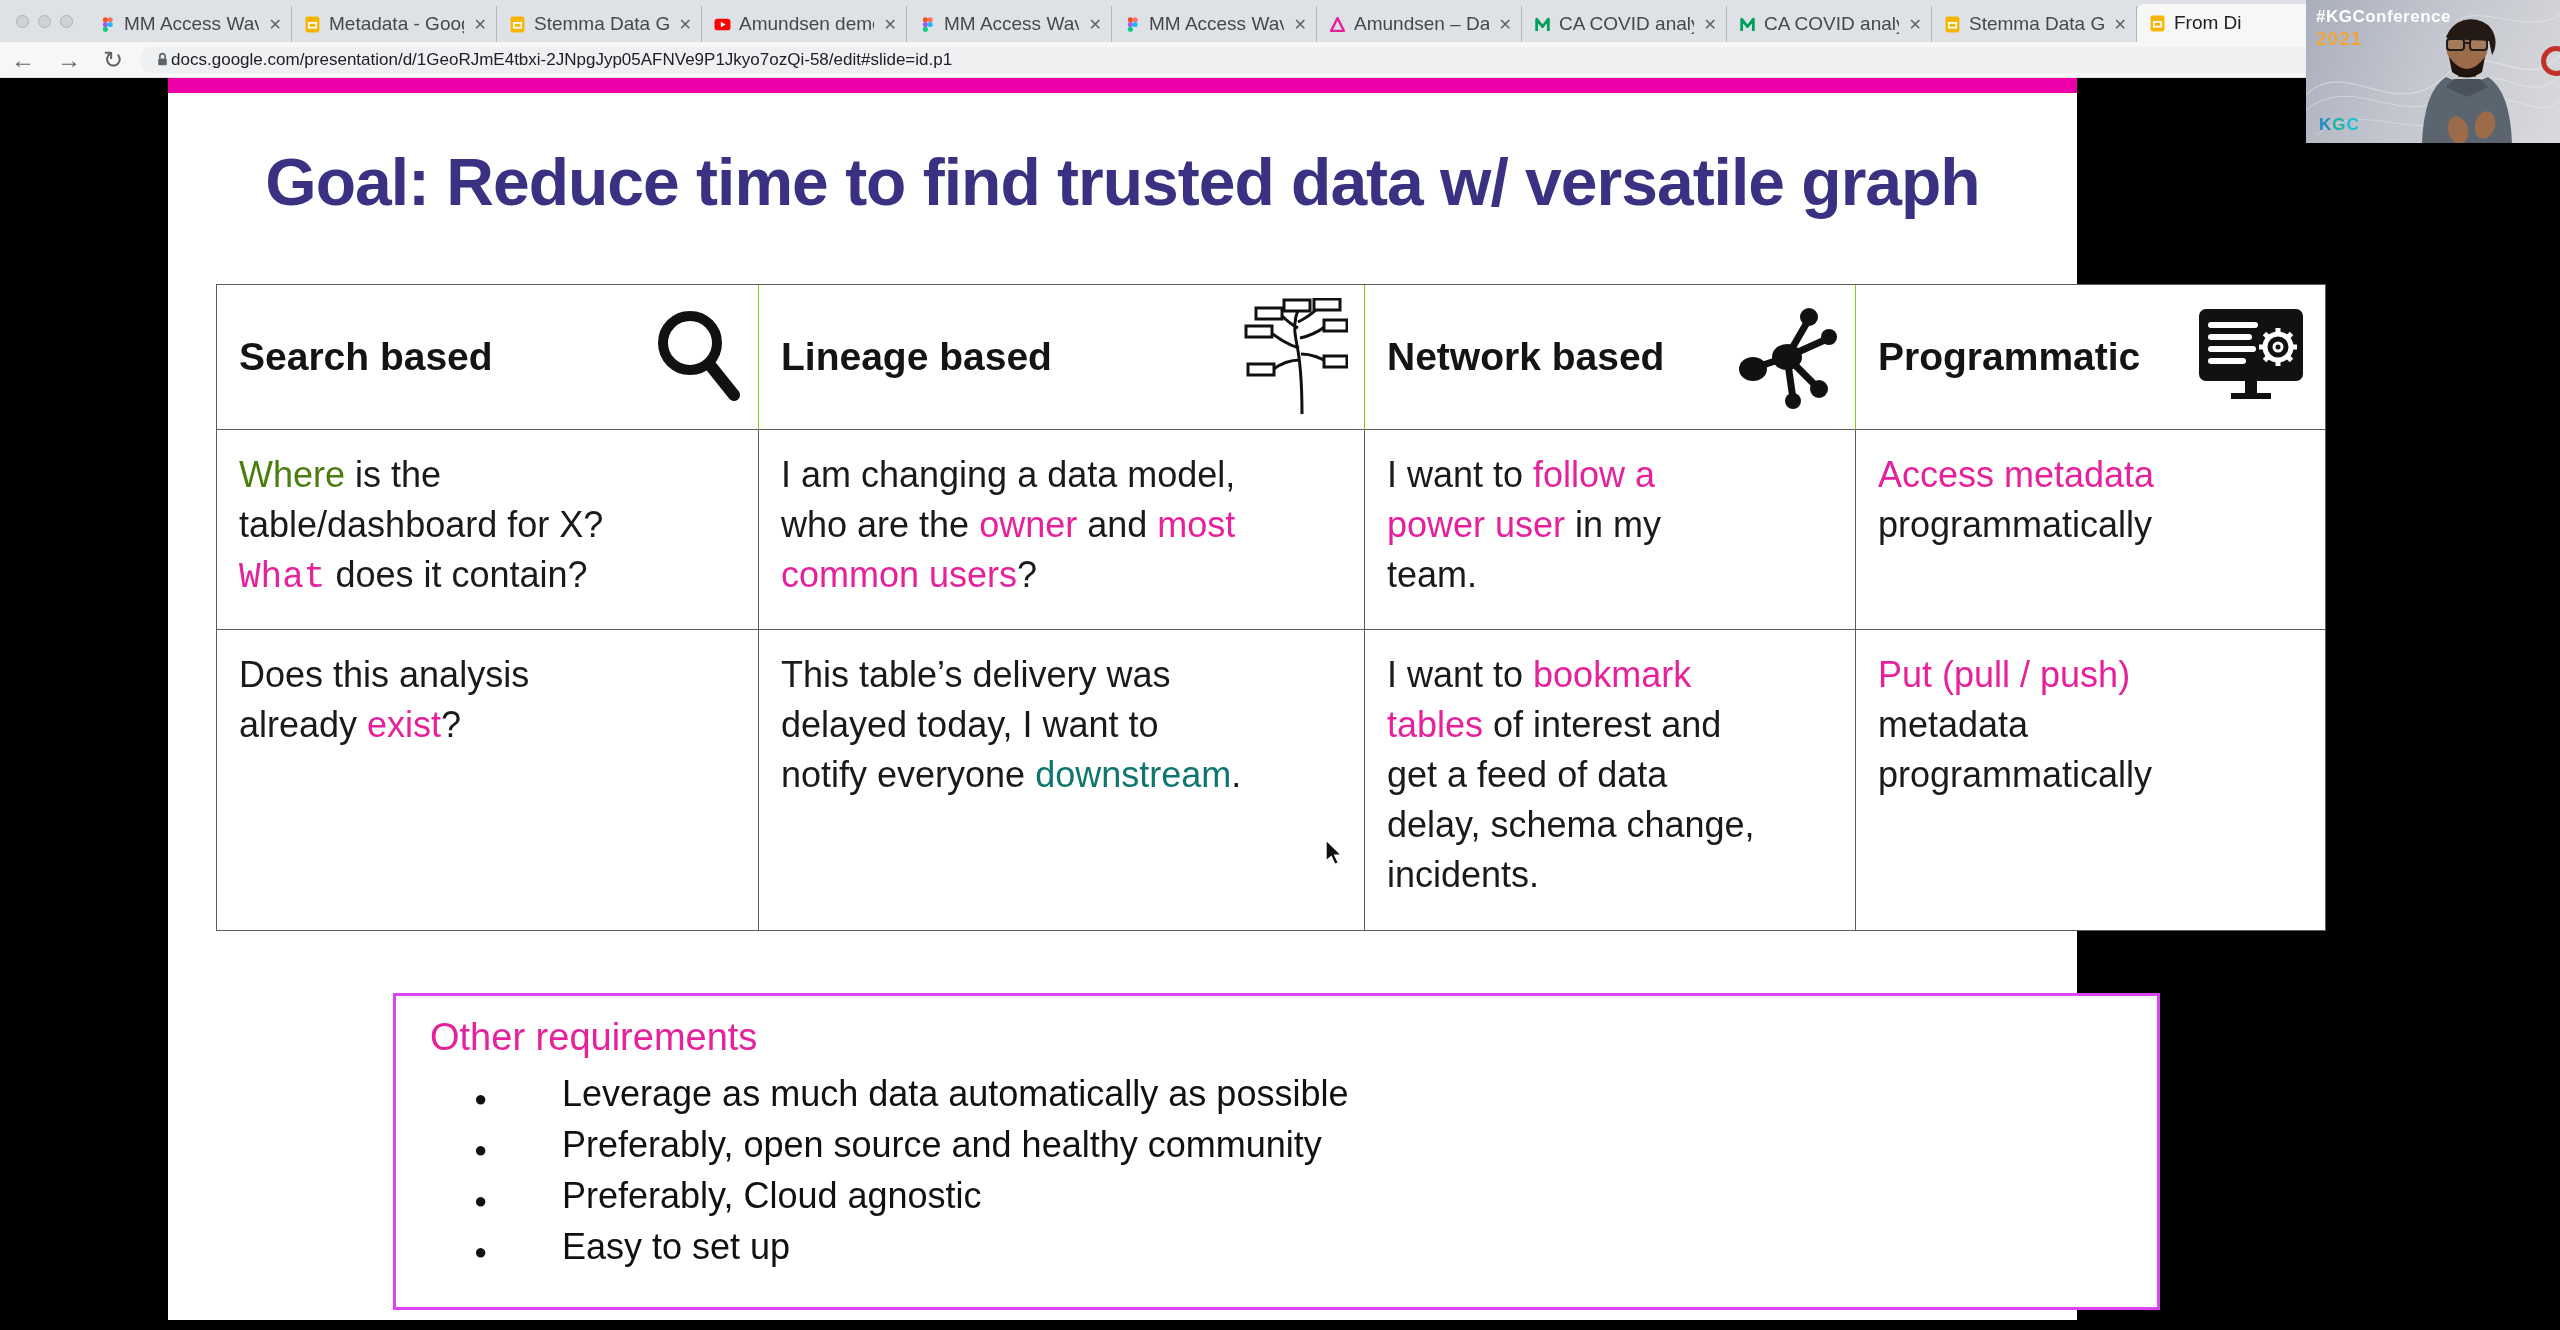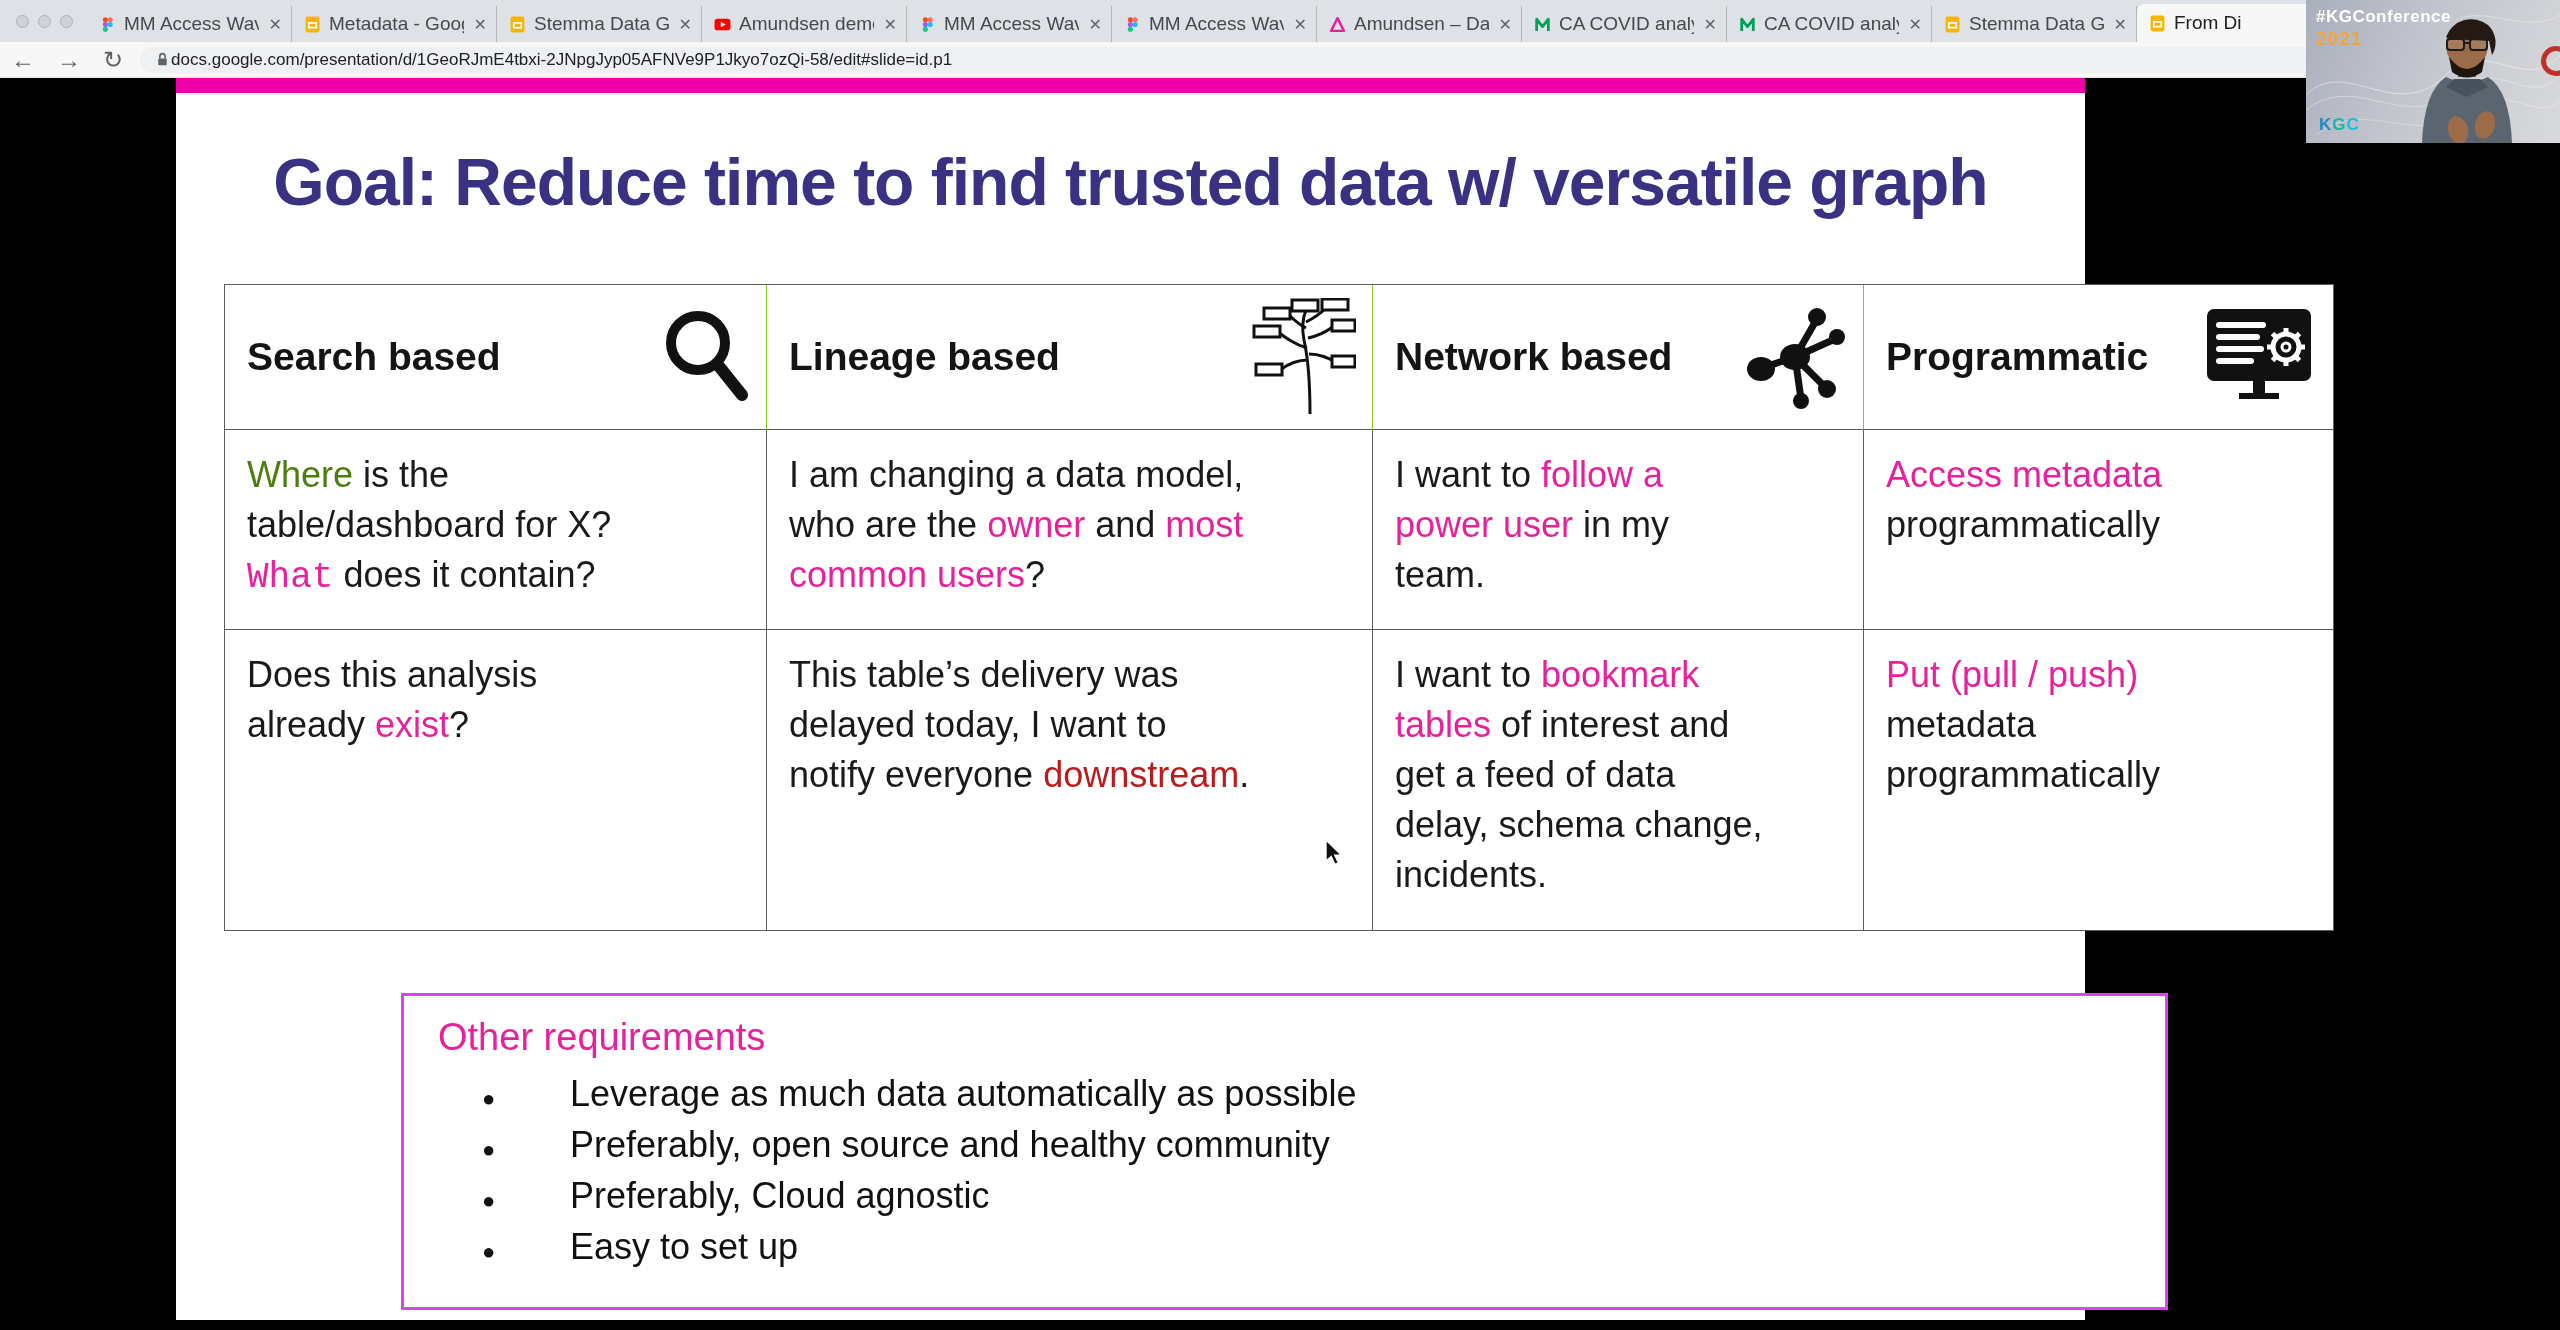--- a/index.html
+++ b/index.html
@@ -19,21 +19,21 @@
   .favicon{width:17px;height:17px;flex:none;display:inline-flex;}
   .favicon svg{width:17px;height:17px;}
 
   #toolbar{position:absolute;left:0;top:42px;width:2560px;height:36px;background:#f7f7f7;display:flex;align-items:center;border-bottom:1px solid #e0e2e5;}
   .navbtn{color:#5f6368;font-size:24px;line-height:1;padding:0 11px;}
   #urlpill{flex:1;height:26px;margin:0 14px 0 6px;background:#eef0f2;border-radius:14px;display:flex;align-items:center;padding:0 14px;}
   #urltext{font-size:17px;color:#202124;white-space:nowrap;overflow:hidden;}
 
   
   #content{position:absolute;left:0;top:78px;width:2560px;height:1252px;background:#000;}
-  #slide{position:absolute;left:176px;top:0;width:1909px;height:1242px;background:#fff;}
+  #slide{position:absolute;left:168px;top:0;width:1909px;height:1242px;background:#fff;}
   #stripe{position:absolute;left:0;top:0;width:100%;height:15px;}
   #slide-title{position:absolute;left:0;top:66px;width:100%;text-align:center;font-size:66px;font-weight:bold;letter-spacing:-1px;color:#3a3182;}
 
   #ptable{position:absolute;left:48px;top:206px;width:2110px;display:grid;grid-template-columns:542px 606px 491px 469px;grid-template-rows:145px 200px 300px;border:1px solid #5c5c5c;background:#fff;}
   .hcell{border-right:1px solid #84cc16;border-bottom:1px solid #5c5c5c;display:flex;align-items:center;justify-content:space-between;padding:0 16px 0 22px;font-size:39px;font-weight:bold;color:#141414;}
   .cell{border-right:1px solid #5c5c5c;border-bottom:1px solid #5c5c5c;font-size:36px;line-height:50px;color:#1a1a1a;padding:20px 18px 0 22px;white-space:pre-wrap;}
   .col-last{border-right:none!important;}
   .row-last{border-bottom:none!important;}
   .m{color:#e6219b;}
   .hicon{flex:none;display:inline-flex;}
@@ -301,21 +301,21 @@
 common users</span><span>?</span></div>
           <div class="cell"><span>I want to </span><span class="m" style="color: rgb(230, 33, 155);">follow a
 power user</span><span> in my
 team.</span></div>
           <div class="cell col-last"><span class="m" style="color: rgb(230, 33, 155);">Access metadata</span><span>
 programmatically</span></div>
           <div class="cell row-last"><span>Does this analysis
 already </span><span class="m" style="color: rgb(230, 33, 155);">exist</span><span>?</span></div>
           <div class="cell row-last"><span>This table’s delivery was
 delayed today, I want to
-notify everyone </span><span class="m" style="color: #b91c1c; text-align: right;">downstream</span><span>.</span></div>
+notify everyone </span><span class="m" style="color: #0f766e; text-align: right;">downstream</span><span>.</span></div>
           <div class="cell row-last"><span>I want to </span><span class="m" style="color: rgb(230, 33, 155);">bookmark
 tables</span><span> of interest and
 get a feed of data
 delay, schema change,
 incidents.</span></div>
           <div class="cell col-last row-last"><span class="m" style="color: rgb(230, 33, 155);">Put (pull / push)</span><span>
 metadata
 programmatically</span></div>
         </div>
 

